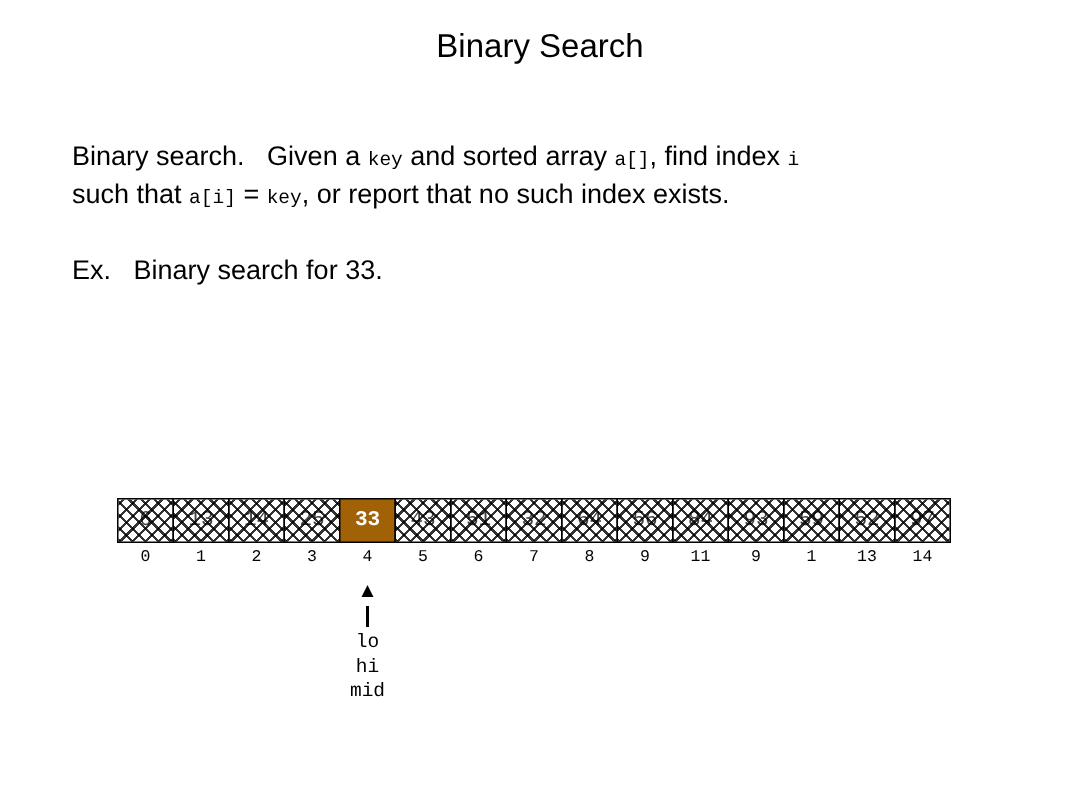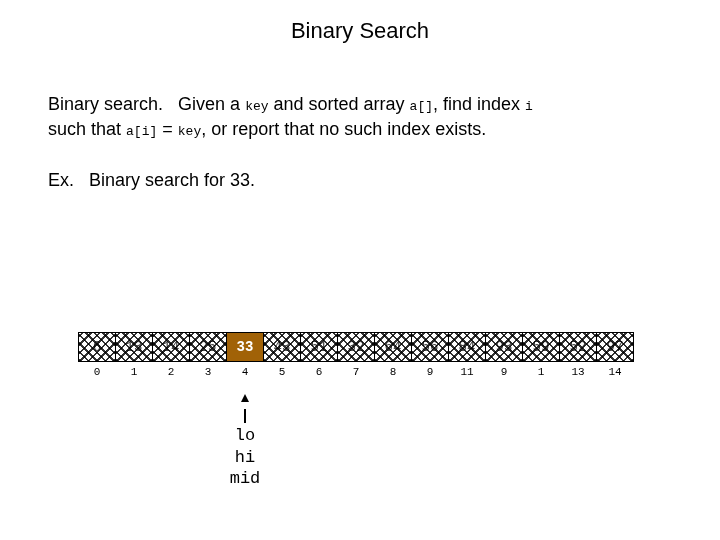--- a/index.html
+++ b/index.html
@@ -94,21 +94,21 @@
     font-size: 11px;
   }
   .idx:first-child { margin-left: 0; }
 
   .pointer-col {
     position: absolute;
     top: 56px;
     width: 38px;
     text-align: center;
     font-family: "Courier New", Courier, monospace;
-    font-size: 17px;
+    font-size: 13px;
     line-height: 1.25;
   }
   .arrow-up {
     display: inline-block;
     width: 0; height: 0;
     border-left: 4px solid transparent;
     border-right: 4px solid transparent;
     border-bottom: 8px solid #000;
     margin-bottom: 1px;
   }

